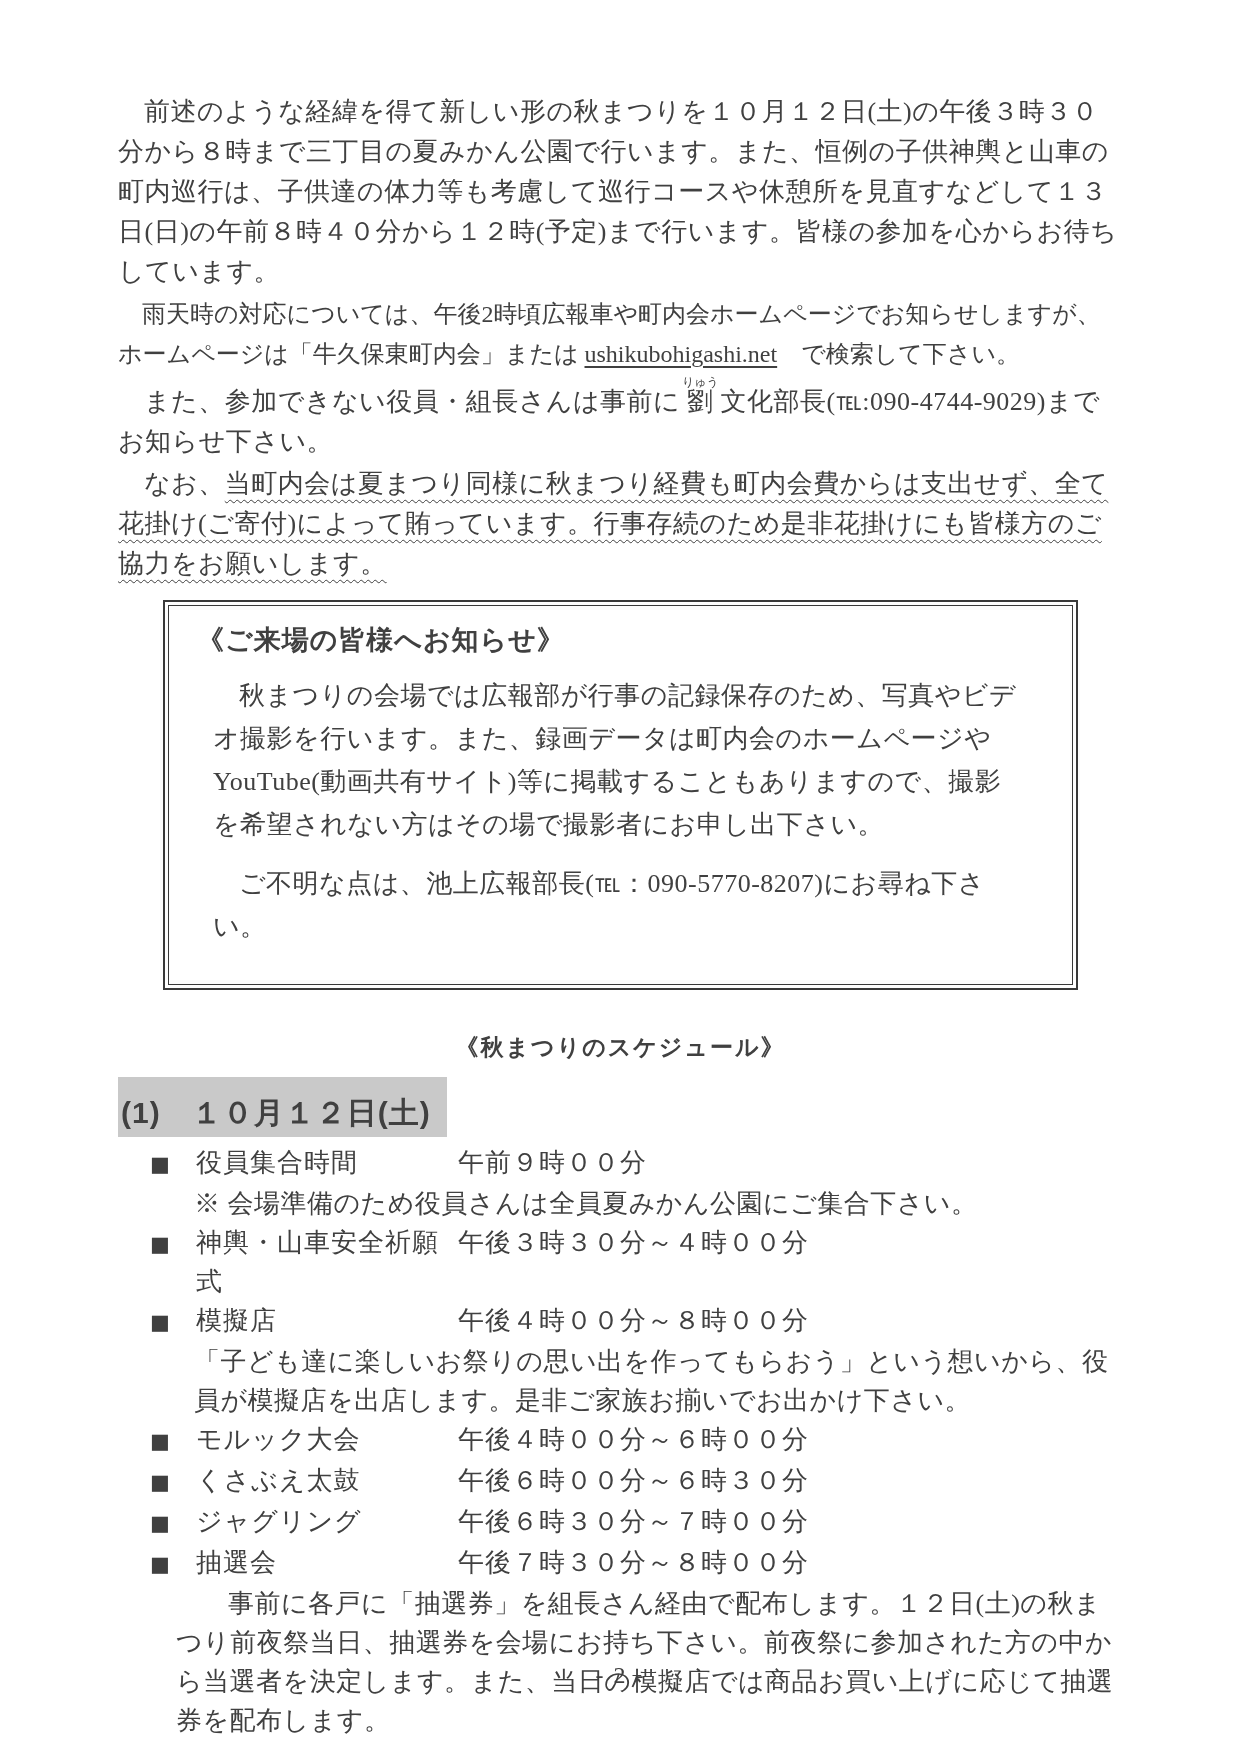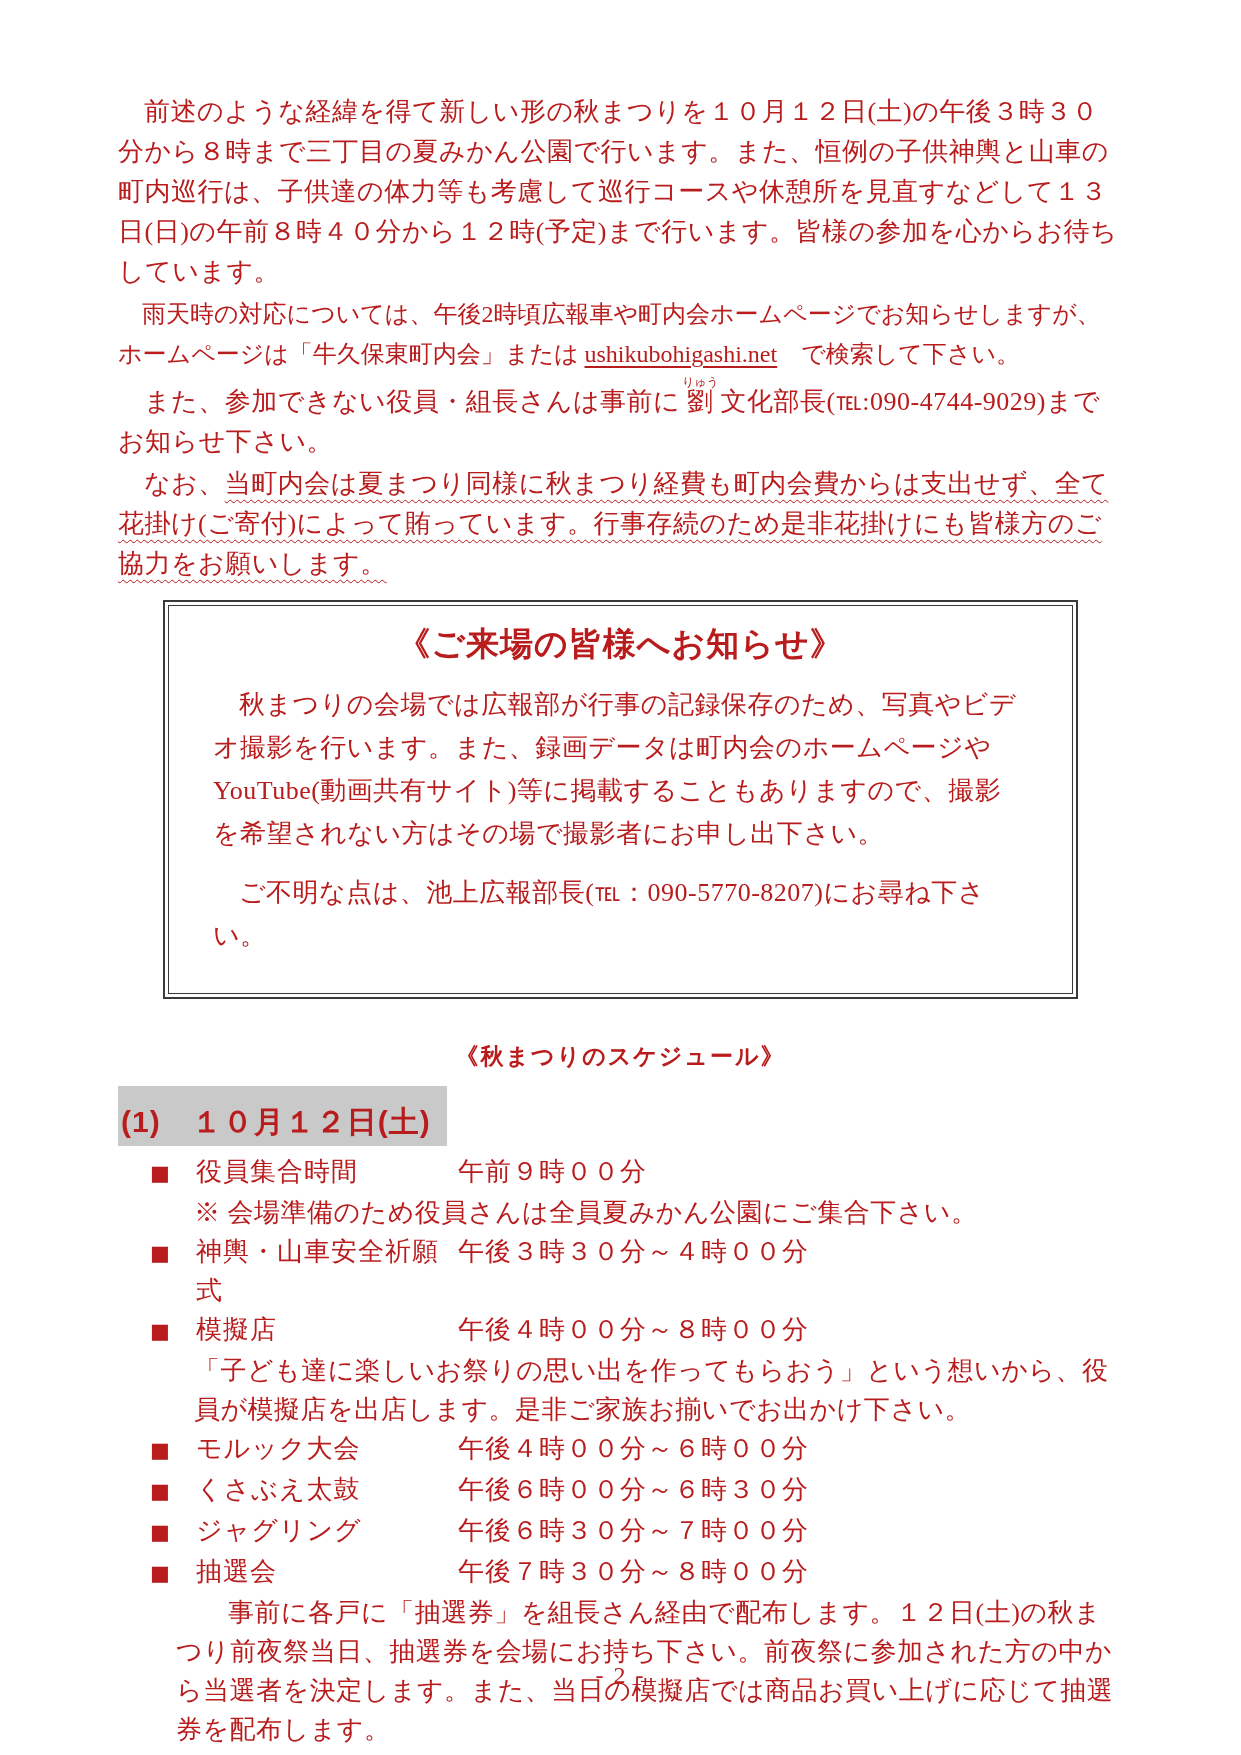--- a/index.html
+++ b/index.html
@@ -1,20 +1,20 @@
 <!DOCTYPE html>
 <html lang="ja"><head>
 <meta charset="utf-8">
 <style>
   html,body { margin:0; padding:0; }
   .page {
     position:relative;
     width:1241px; height:1755px;
     background:#ffffff;
-    color:#b91c1c;
+    color:#404040;
     font-family:"Liberation Serif","DejaVu Serif",serif;
     overflow:hidden;
   }
   .content { padding:92px 118px 0 118px; }
 
   .para {
     font-size:26px; line-height:40px;
     text-indent:1em; letter-spacing:0.5px;
     margin:0;
   }
@@ -26,21 +26,21 @@
     text-decoration-line:underline;
     text-decoration-style:wavy;
     text-decoration-thickness:1px;
     text-underline-offset:7px;
   }
   ruby rt { font-size:12px; line-height:1; letter-spacing:0; }
 
   .notice-box { margin:16px 45px 0 45px; border:2px solid #3a3a3a; padding:3px; }
   .notice-box-inner { border:1px solid #3a3a3a; padding:12px 28px 20px 28px; }
   .notice-title {
-    text-align:center; font-weight:bold; font-size:33px;
+    font-weight:bold; font-size:27px;
     margin:4px 0 10px 0; letter-spacing:1px;
   }
   .notice-body, .notice-contact {
     font-size:26px; line-height:43px; text-indent:1em; letter-spacing:0.5px; margin:16px;
   }
 
   .sched-heading {
     text-align:center;
     font-family:"Liberation Sans","DejaVu Sans",sans-serif;
     font-weight:bold; font-size:23px; letter-spacing:2px;

